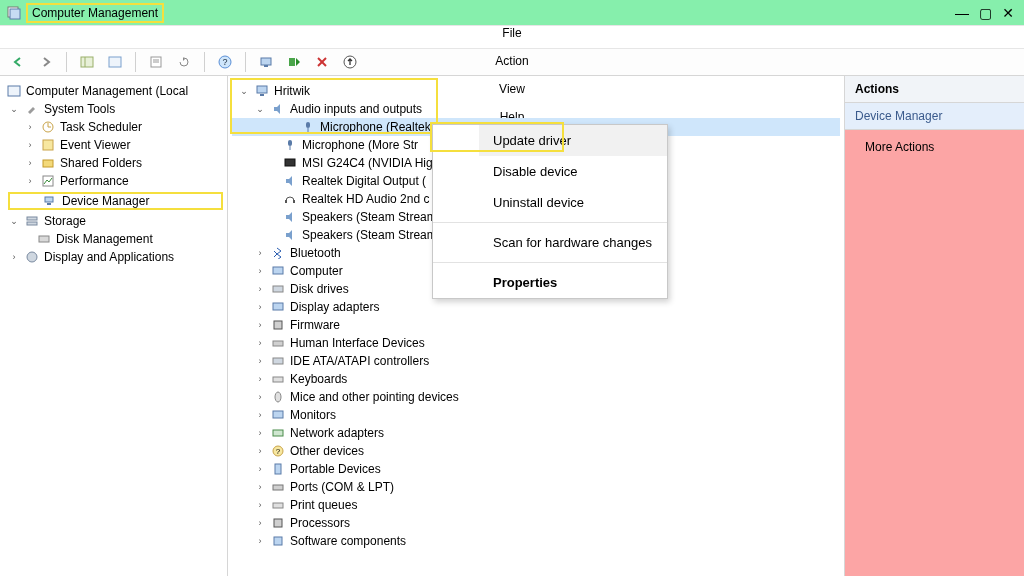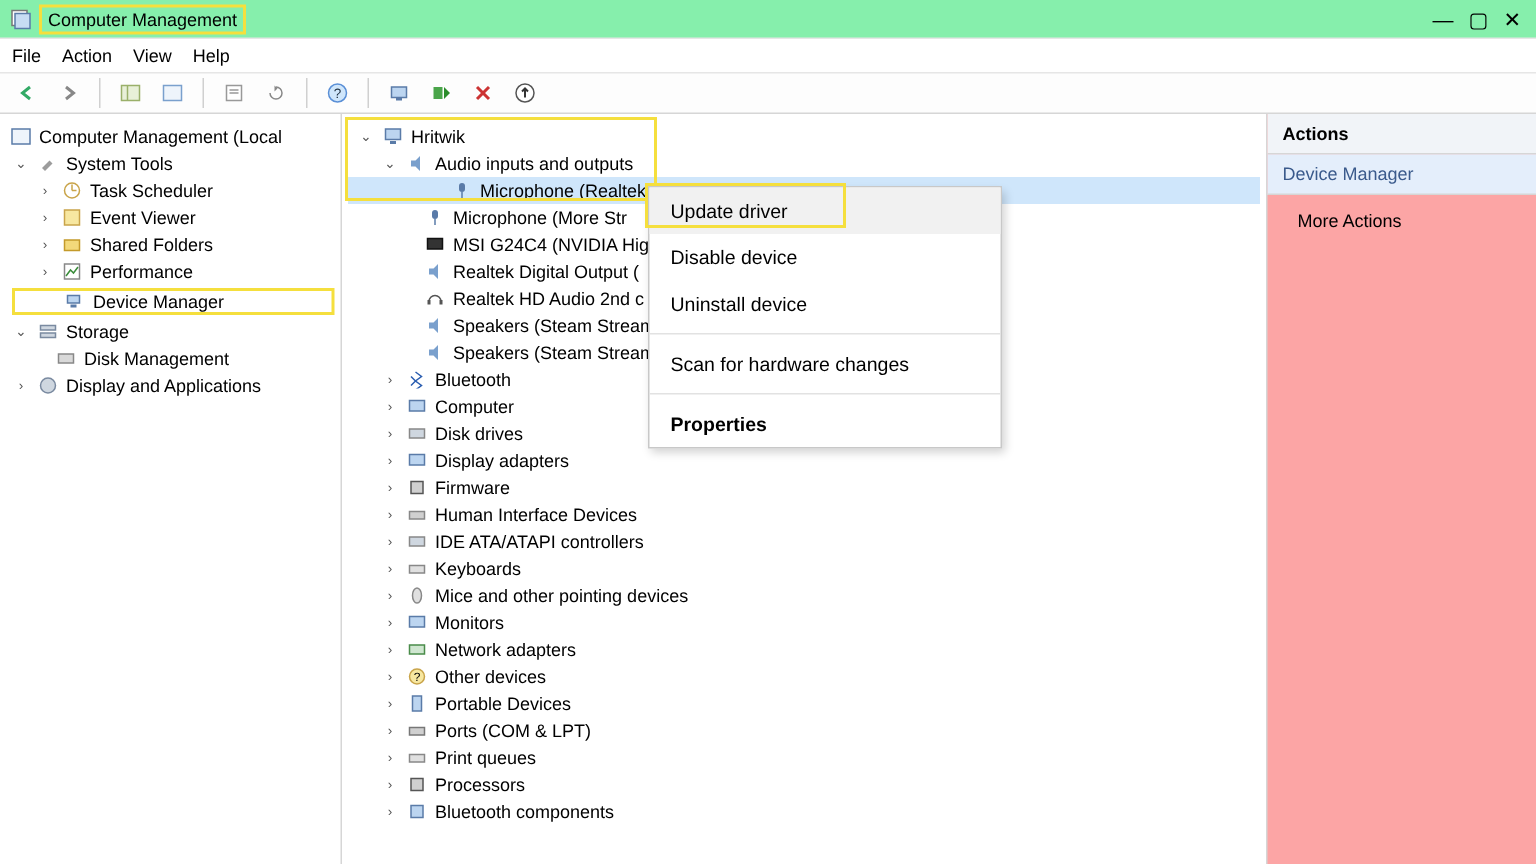--- a/index.html
+++ b/index.html
@@ -24,20 +24,21 @@
     border-bottom: 1px solid #e6e6e6;
   }
   .titlebar-left { display:flex; align-items:center; gap:4px; }
   .tb-title { border: 2px solid #f5df3d; padding: 1px 4px; }
   .titlebar-controls { display:flex; gap:10px; padding-right:10px; font-size:14px; }
   .menubar {
     height: 22px;
     display:flex; align-items:center; gap:14px;
     padding: 0 8px;
     background:#fff;
+    flex-direction:column;
   }
   .menubar span { cursor: default; }
   .toolbar {
     height: 28px;
     display:flex; align-items:center; gap:8px;
     padding: 0 8px;
     border-bottom: 1px solid #d6d6d6;
     border-top: 1px solid #e6e6e6;
     background:#fdfdfd;
   }
@@ -89,20 +90,21 @@
     position:absolute;
     top: 48px; left: 204px;
     width: 236px;
     border:1px solid #c8c8c8;
     background:#fff;
     box-shadow: 2px 3px 6px rgba(0,0,0,.18);
     font-size: 13px;
   }
   .ctx-item {
     padding: 8px 14px;
+    margin-left: 46px;
   }
   .ctx-item.hoverish { background:#f1f1f1; }
   .ctx-sep { height:1px; background:#e2e2e2; margin:4px 0;}
   .ctx-strong { font-weight:600; }
   .ctx-hl {
     position:absolute;
     top: 46px; left: 202px;
     width: 134px; height: 30px;
     border:2px solid #f5df3d;
     pointer-events:none;
@@ -556,21 +558,21 @@
           </span>
           <span>Processors</span>
         </div>
         <div class="tree-row" style="padding-left: 22px;">
           <span class="chev">›</span>
           <span class="ic">
             <svg width="12" height="12">
               <rect x="2" y="2" width="8" height="8" fill="#bcd5f0" stroke="#5a7ba8"></rect>
             </svg>
           </span>
-          <span>Bluetooth components</span>
+          <span>Software components</span>
         </div>
       </div>
 
     <div class="ctx-menu">
       <div class="ctx-item hoverish">Update driver</div>
       <div class="ctx-item">Disable device</div>
       <div class="ctx-item">Uninstall device</div>
       <div class="ctx-sep"></div>
       <div class="ctx-item">Scan for hardware changes</div>
       <div class="ctx-sep"></div>

